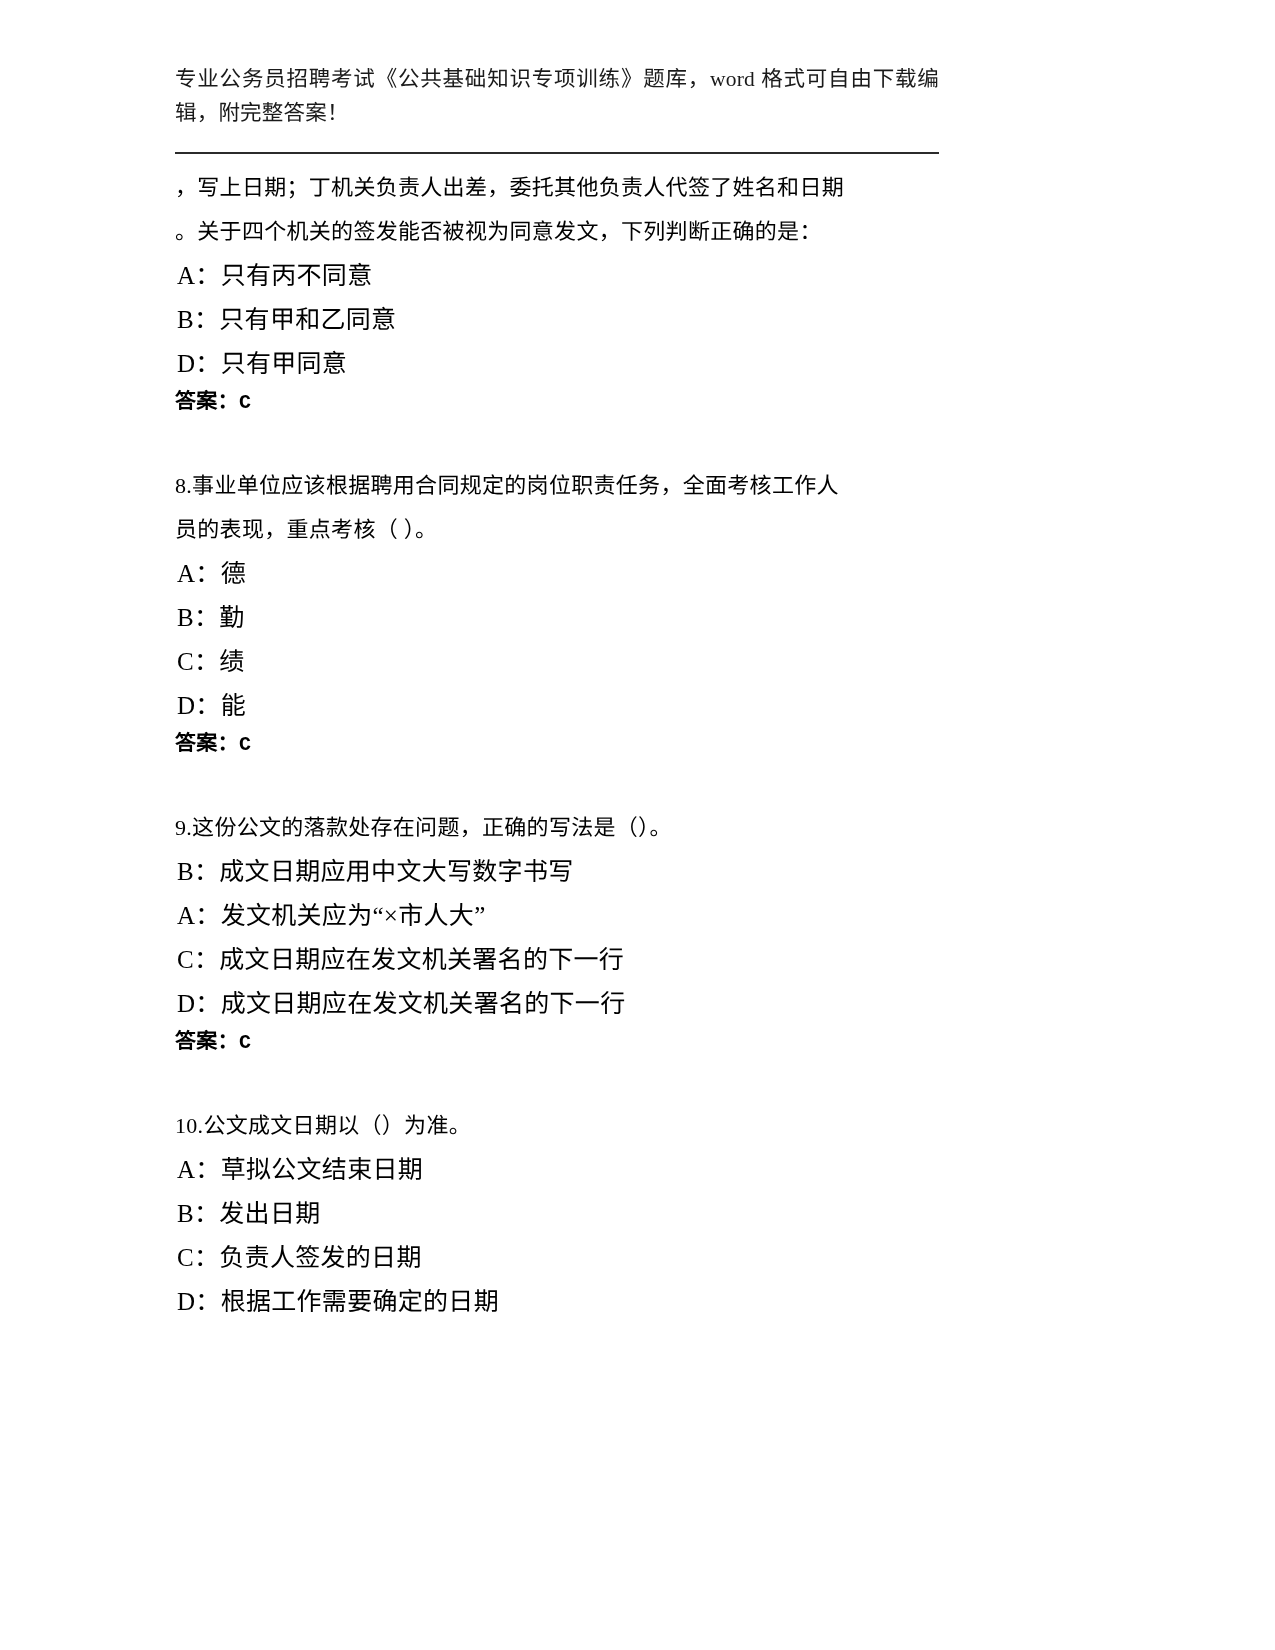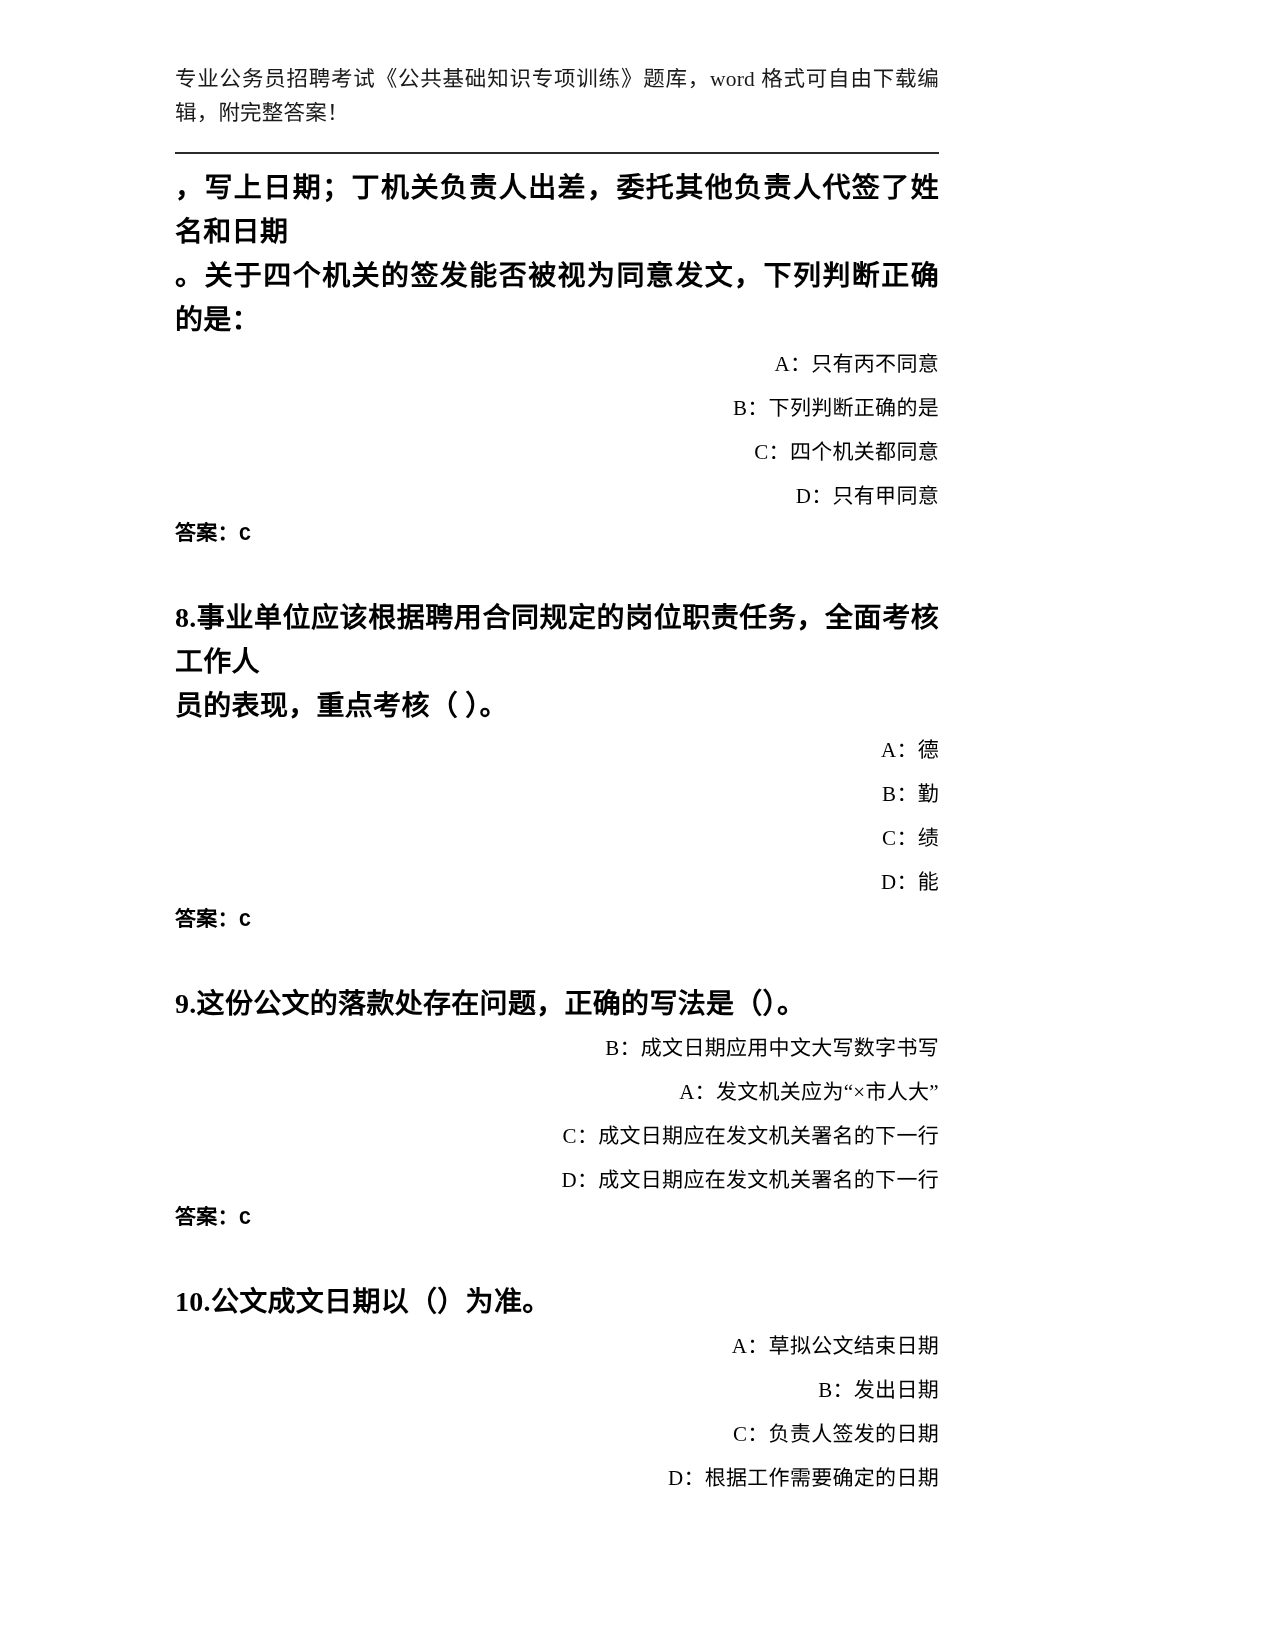--- a/index.html
+++ b/index.html
@@ -34,36 +34,34 @@
     border-top: 2px solid #2b2b2b;
     height: 0;
   }
   .body-text {
     margin-top: 12px;
   }
   .q-block {
     margin-bottom: 0;
   }
   .stem {
-    font-size: 28px;
+    font-size: 22px;
     line-height: 44px;
     text-align: justify;
     letter-spacing: 0.3px;
     text-indent: 0;
-    font-weight: bold;
   }
   .stem.cont {
     text-indent: 0;
   }
   .opt {
-    font-size: 21px;
+    font-size: 25px;
     line-height: 44px;
     letter-spacing: 0.3px;
     padding-left: 2px;
-    text-align: right;
   }
   .answer {
     font-size: 21px;
     line-height: 30px;
     font-weight: bold;
     letter-spacing: 0.3px;
   }
   .answer .val {
     font-family: "Liberation Mono", "DejaVu Sans Mono", monospace;
     font-weight: bold;
@@ -78,22 +76,21 @@
 
   <div class="header-note">专业公务员招聘考试《公共基础知识专项训练》题库，word 格式可自由下载编辑，附完整答案！</div>
   <hr class="header-rule">
 
   <div class="body-text">
 
     <div class="q-block">
       <div class="stem">，写上日期；丁机关负责人出差，委托其他负责人代签了姓名和日期</div>
       <div class="stem cont">。关于四个机关的签发能否被视为同意发文，下列判断正确的是：</div>
       <div class="opt">A：只有丙不同意</div>
-      <div class="opt">B：下列判断正确的是</div>
-      <div class="opt">C：四个机关都同意</div>
+      <div class="opt">B：只有甲和乙同意</div>
       <div class="opt">D：只有甲同意</div>
       <div class="answer"><span>答案：</span><span class="val">C</span></div>
     </div>
 
     <div class="gap-lg"></div>
 
     <div class="q-block">
       <div class="stem">8.事业单位应该根据聘用合同规定的岗位职责任务，全面考核工作人</div>
       <div class="stem cont">员的表现，重点考核（      ）。</div>
       <div class="opt">A：德</div>

